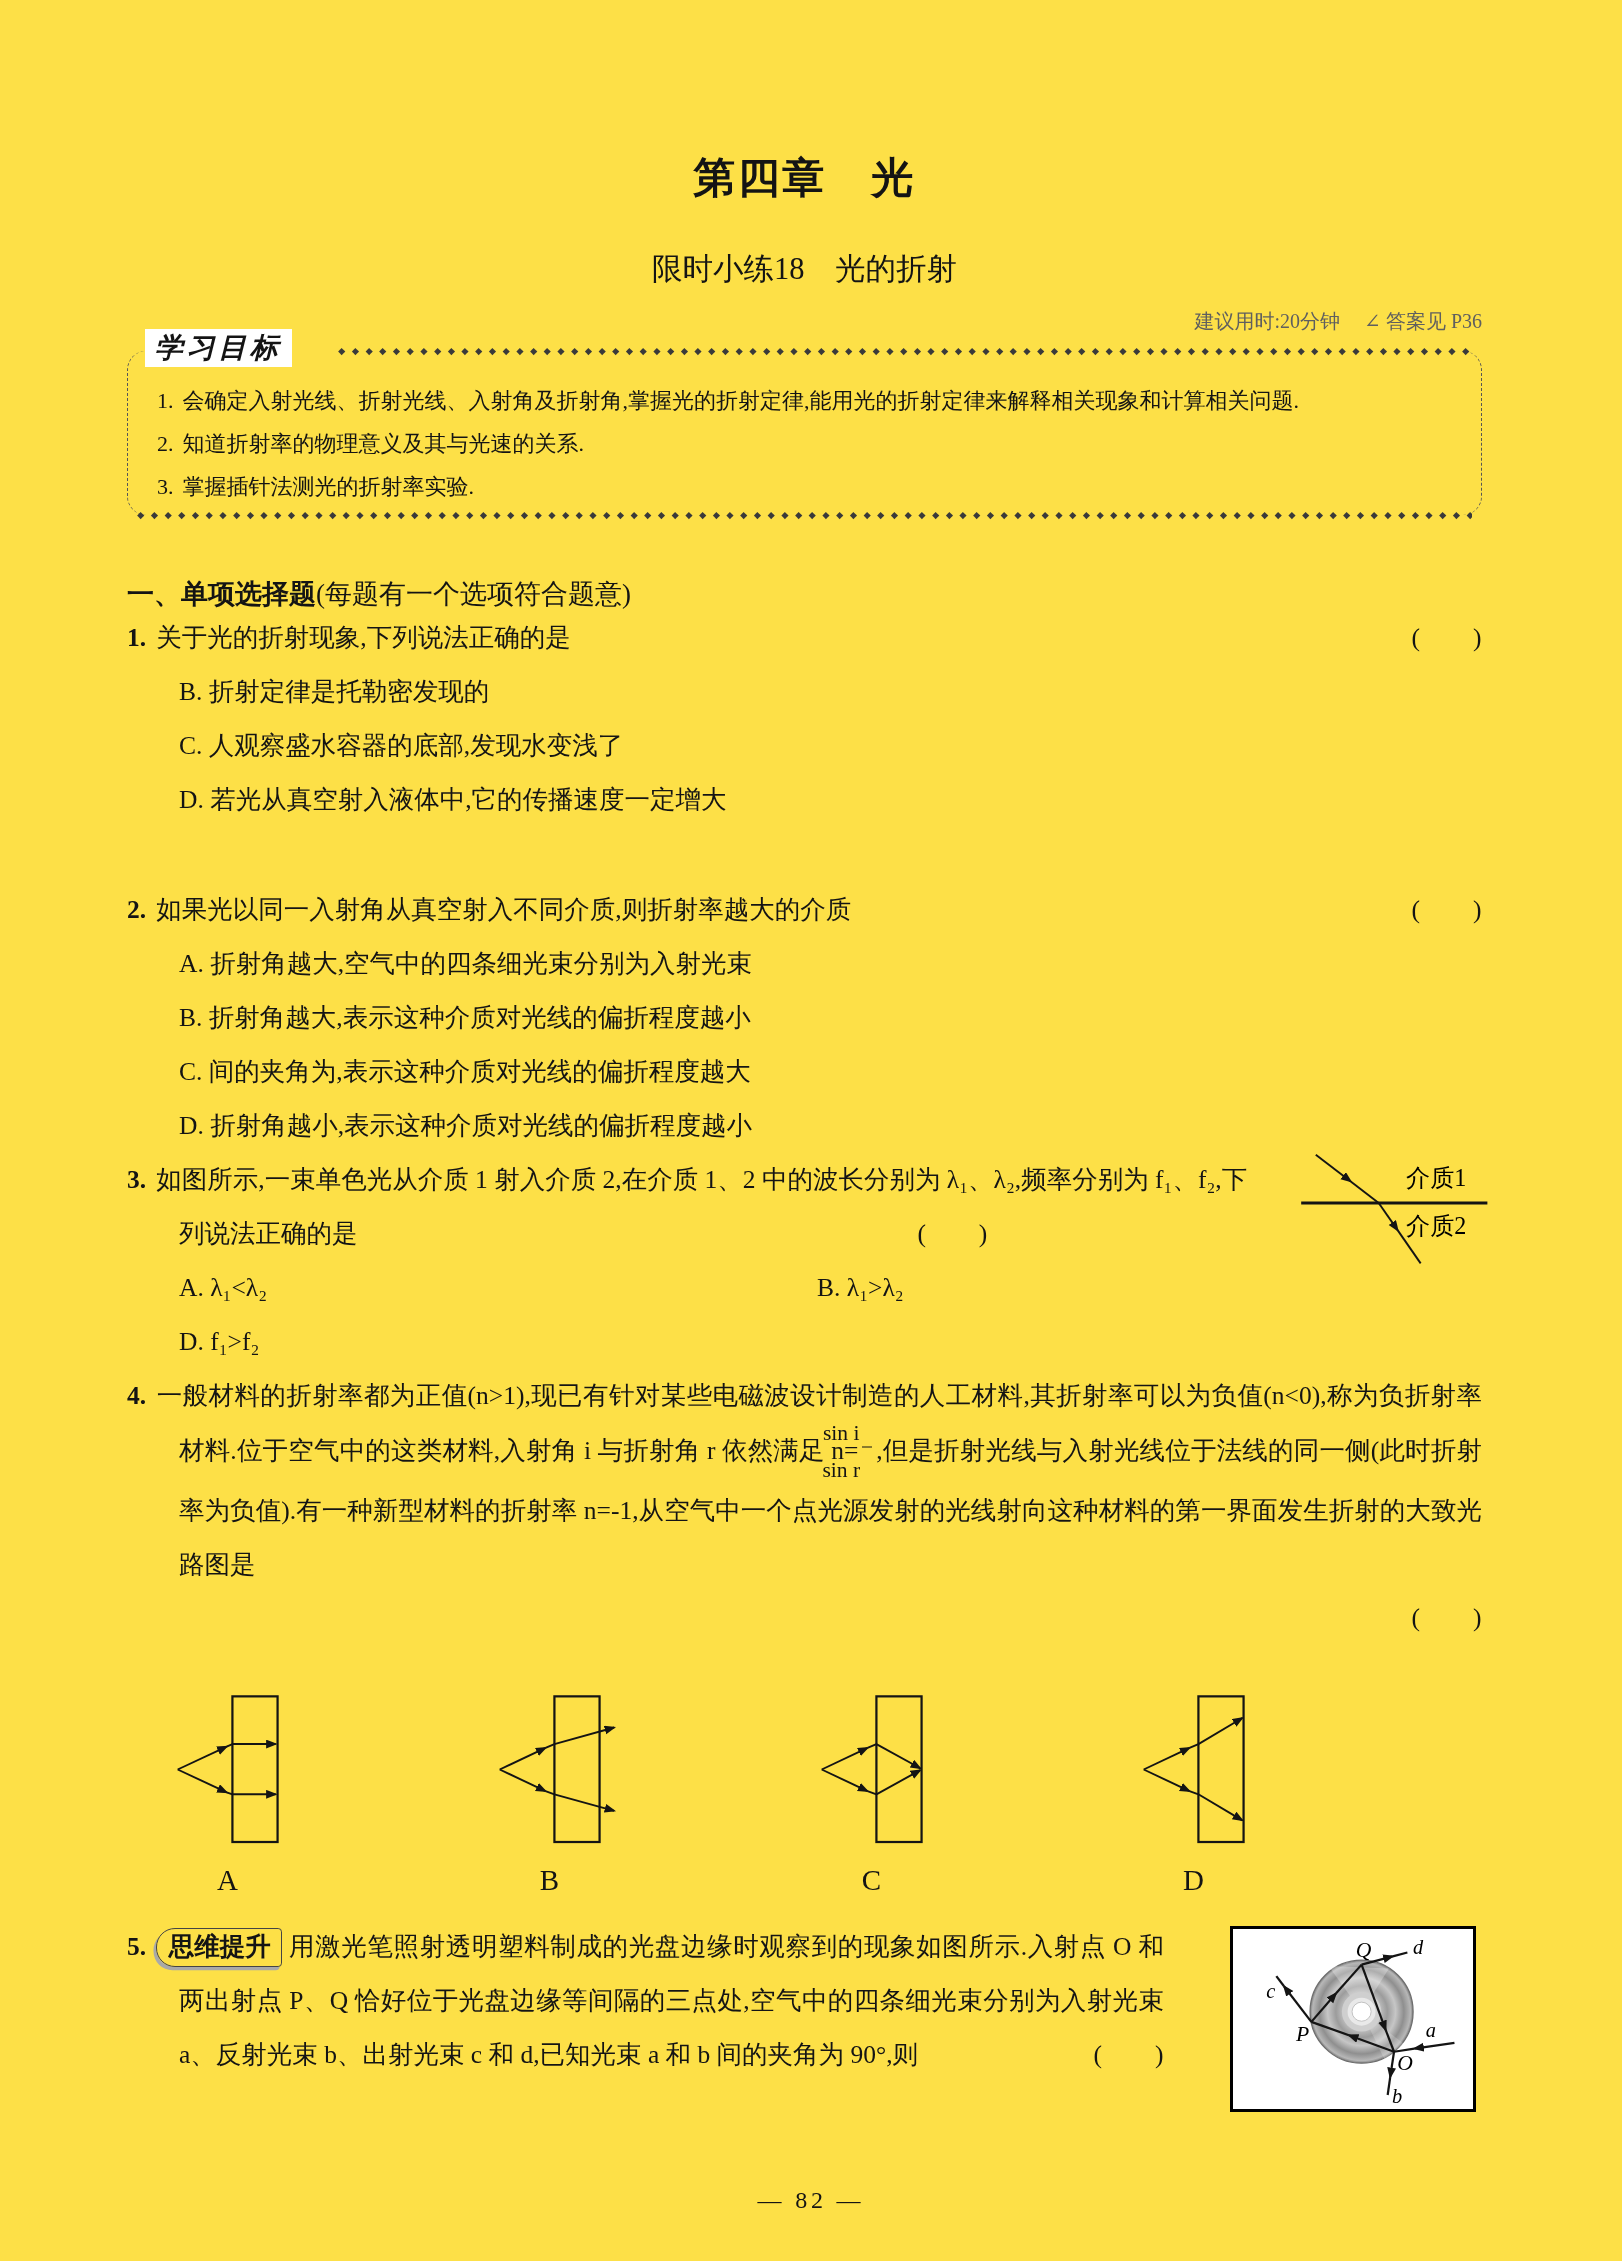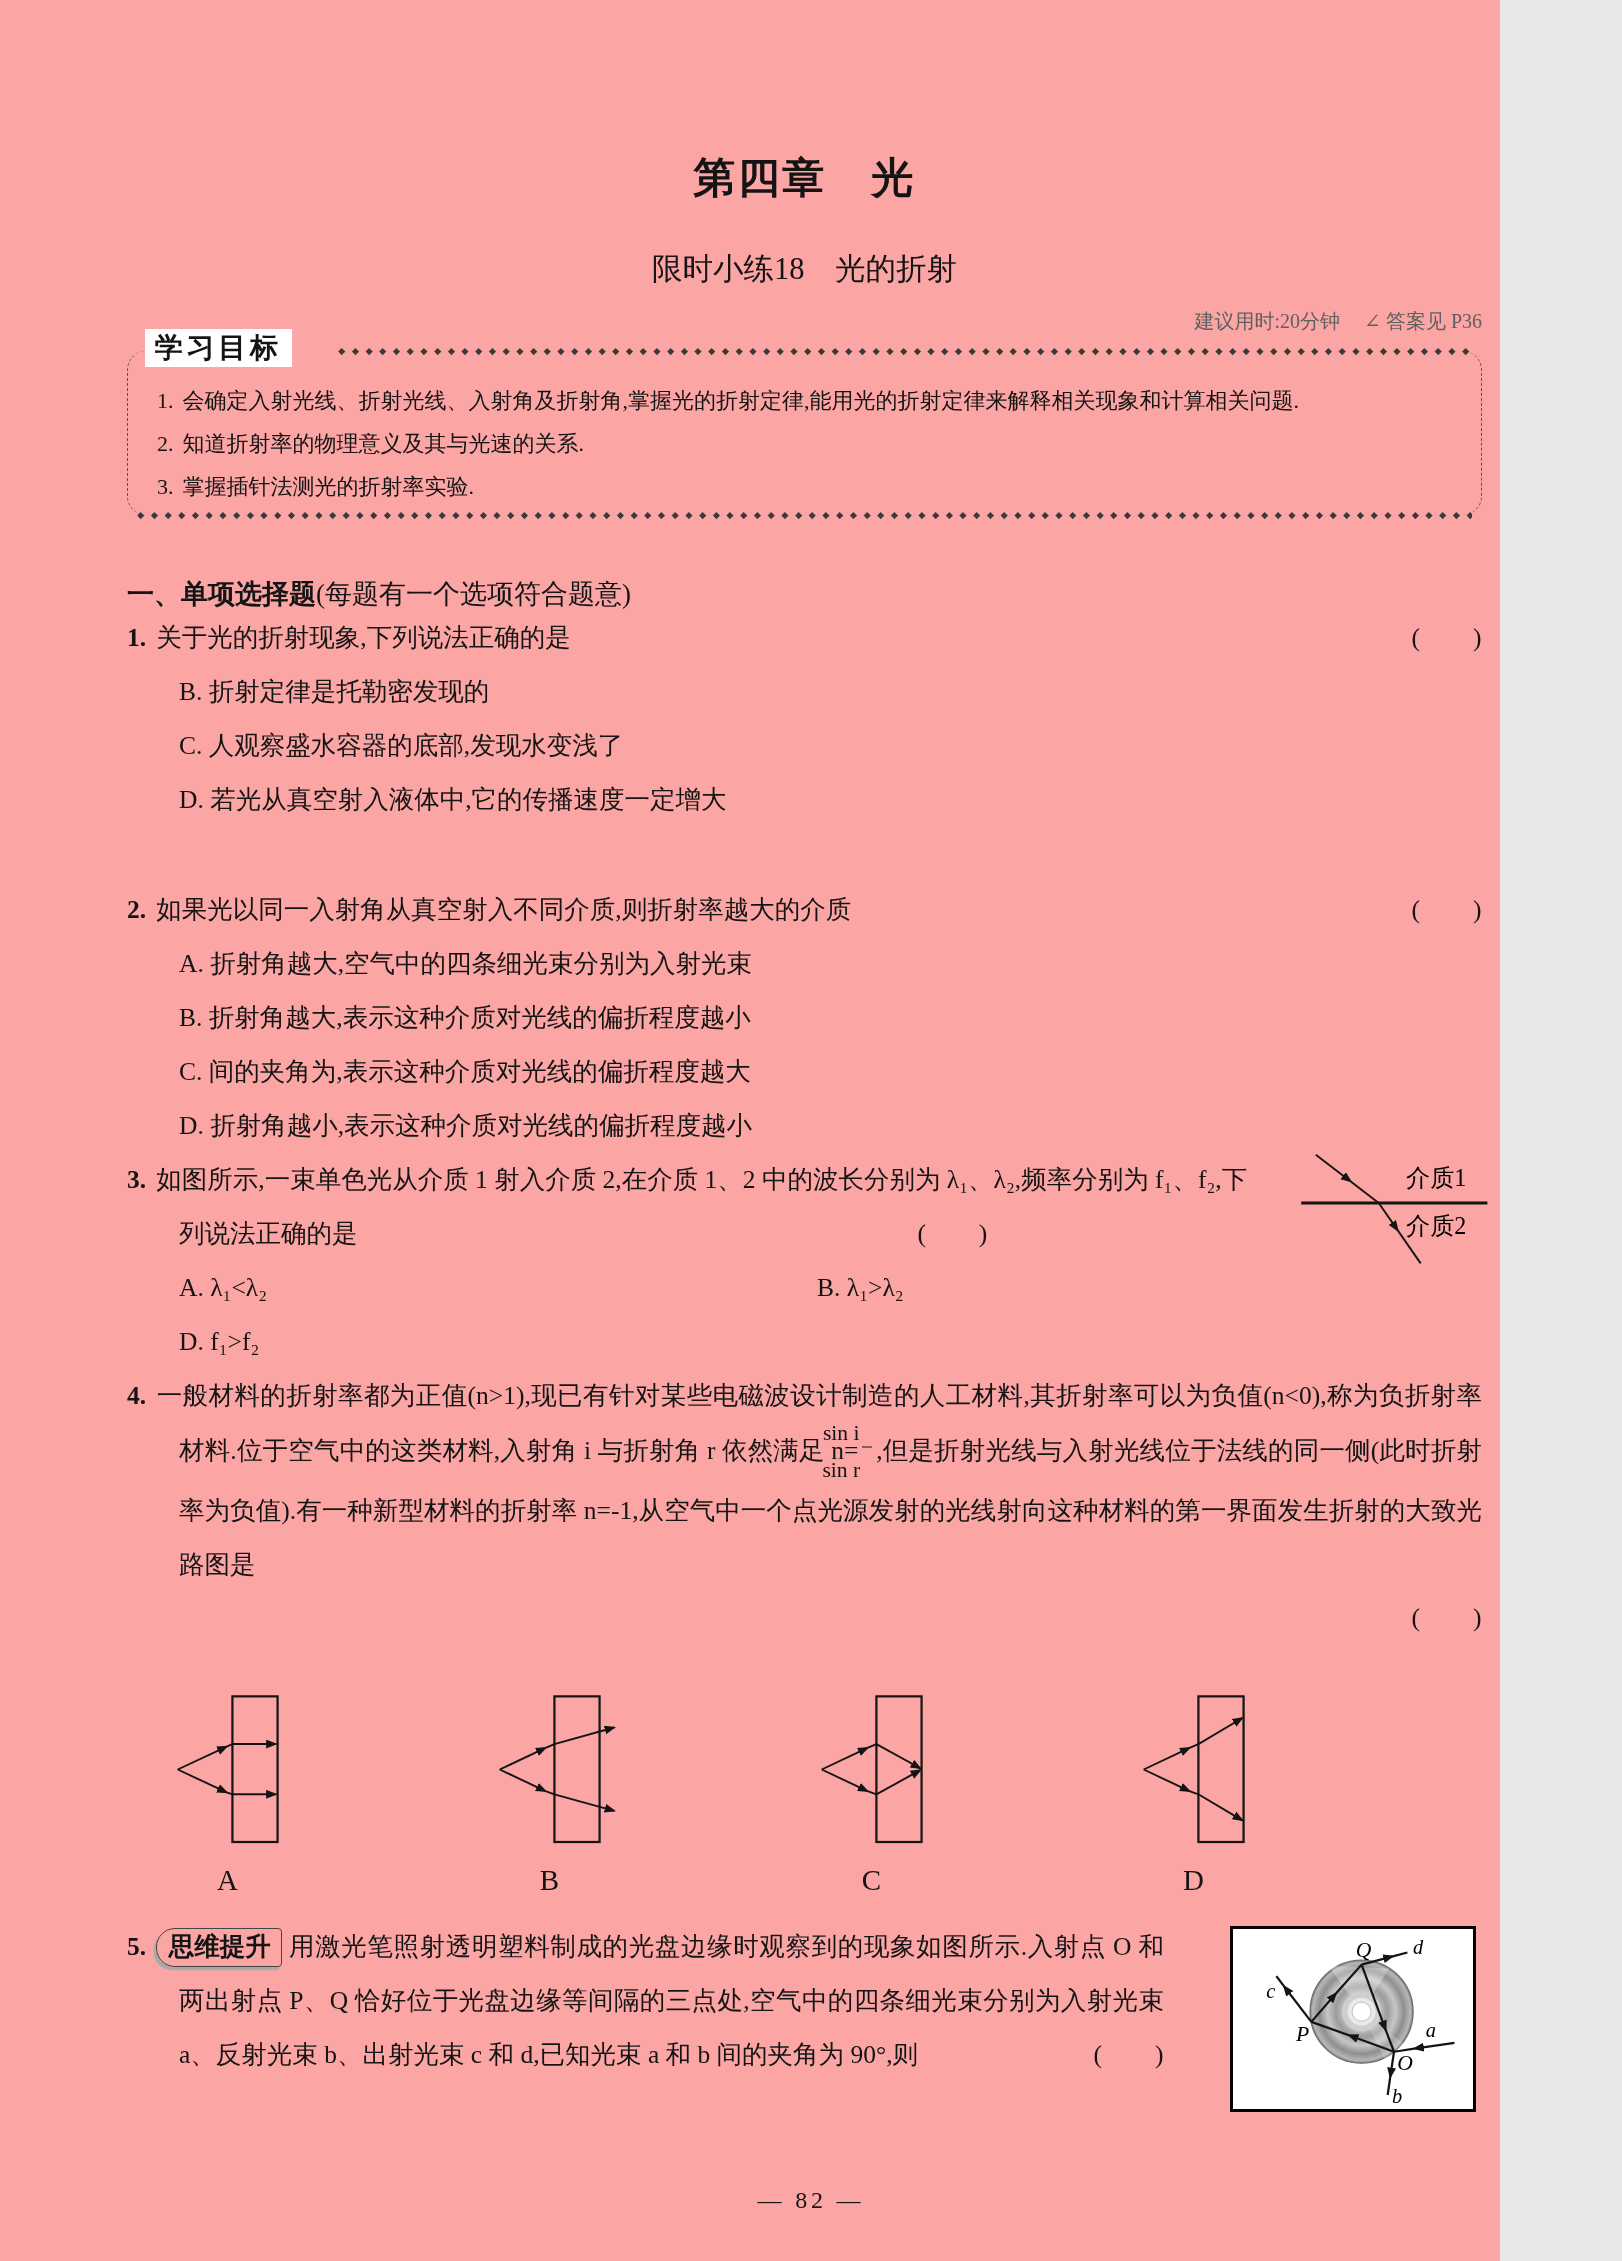--- a/index.html
+++ b/index.html
@@ -1,32 +1,32 @@
 <!DOCTYPE html>
 <html style="font-size:10.2px"><head>
 <meta charset="utf-8">
 <style>
   html,body{margin:0;padding:0;background:#e8e8e8;}
-  .page{position:relative;width:1500px;height:2261px;background:#fca5a5;
+  .page{position:relative;width:1622px;height:2261px;background:#fde047;
         font-family:"Liberation Serif","DejaVu Serif",serif;color:#141414;overflow:hidden;}
   .abs{position:absolute;left:127px;width:1355px;}
   .center{text-align:center;}
   .chapter-title{top:150px;font-size:42px;font-weight:bold;letter-spacing:2.5px;}
   .lesson-title{top:249px;font-size:30.5px;font-weight:normal;}
   .meta-line{top:308px;text-align:right;font-size:20px;color:#5f5f5f;}
   .meta-line .sep{display:inline-block;width:24px;}
   
   .objbox{top:351px;height:164px;border-left:1.9px dashed #555;border-right:1.9px dashed #555;
           border-radius:19px;box-sizing:border-box;}
   .objbox .chain{position:absolute;height:14px;overflow:hidden;white-space:nowrap;
           font-size:9.5px;letter-spacing:6.4px;color:#3a3a3a;line-height:14px;}
   .chain-top{top:-7px;left:210px;right:9px;}
   .chain-bottom{bottom:-7px;left:9px;right:9px;}
   .obj-label{position:absolute;top:-21.6px;left:16.5px;background:#fff;padding:0 10.2px;
-          font-size:28px;font-weight:bold;letter-spacing:3.8px;}
+          font-size:28px;font-weight:bold;font-style:italic;letter-spacing:3.8px;}
   .obj-items{padding:28px 25.5px 0 29px;font-size:22px;line-height:43px;}
   .obj-item .n{margin-right:9px;}
   
   .heading{top:564px;font-size:27px;margin-top:12px;}
   .heading .hb{font-weight:bold;}
   
   .q{font-size:25.5px;line-height:54px;}
   .qline{padding-left:52px;text-indent:-52px;}
   .qnum{font-weight:bold;margin-right:10.2px;}
   .opts{padding-left:52px;}

